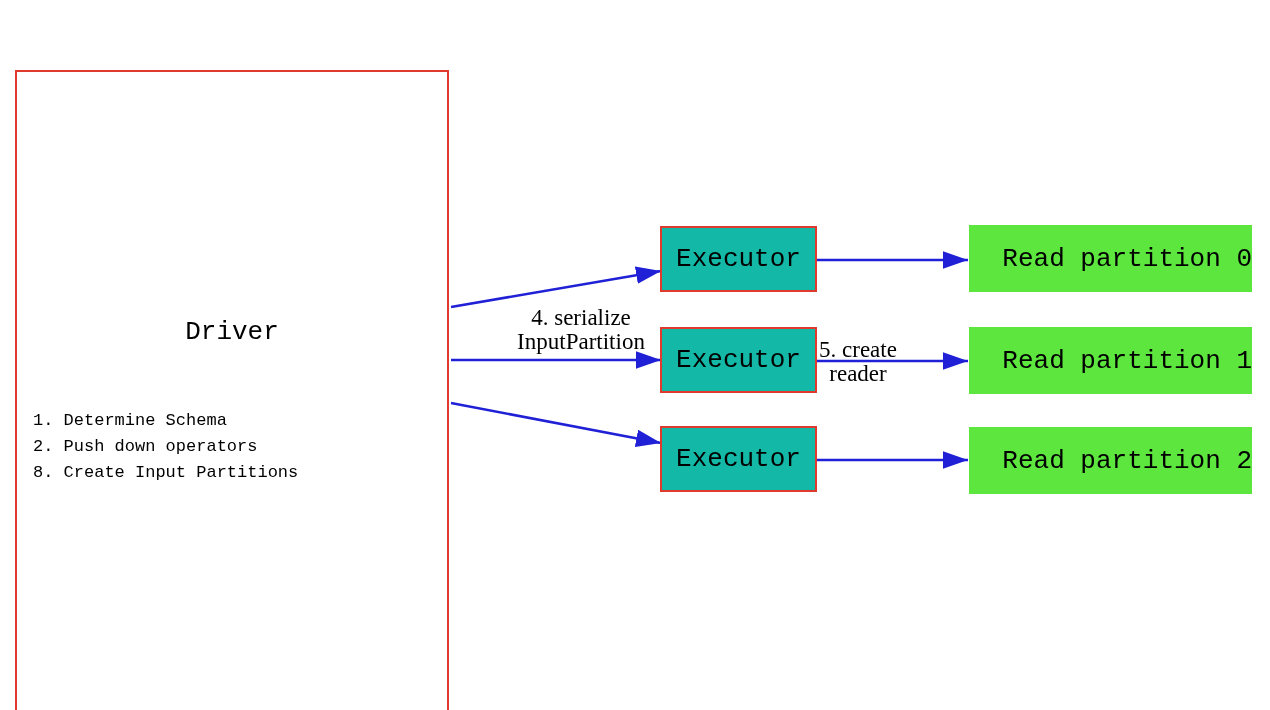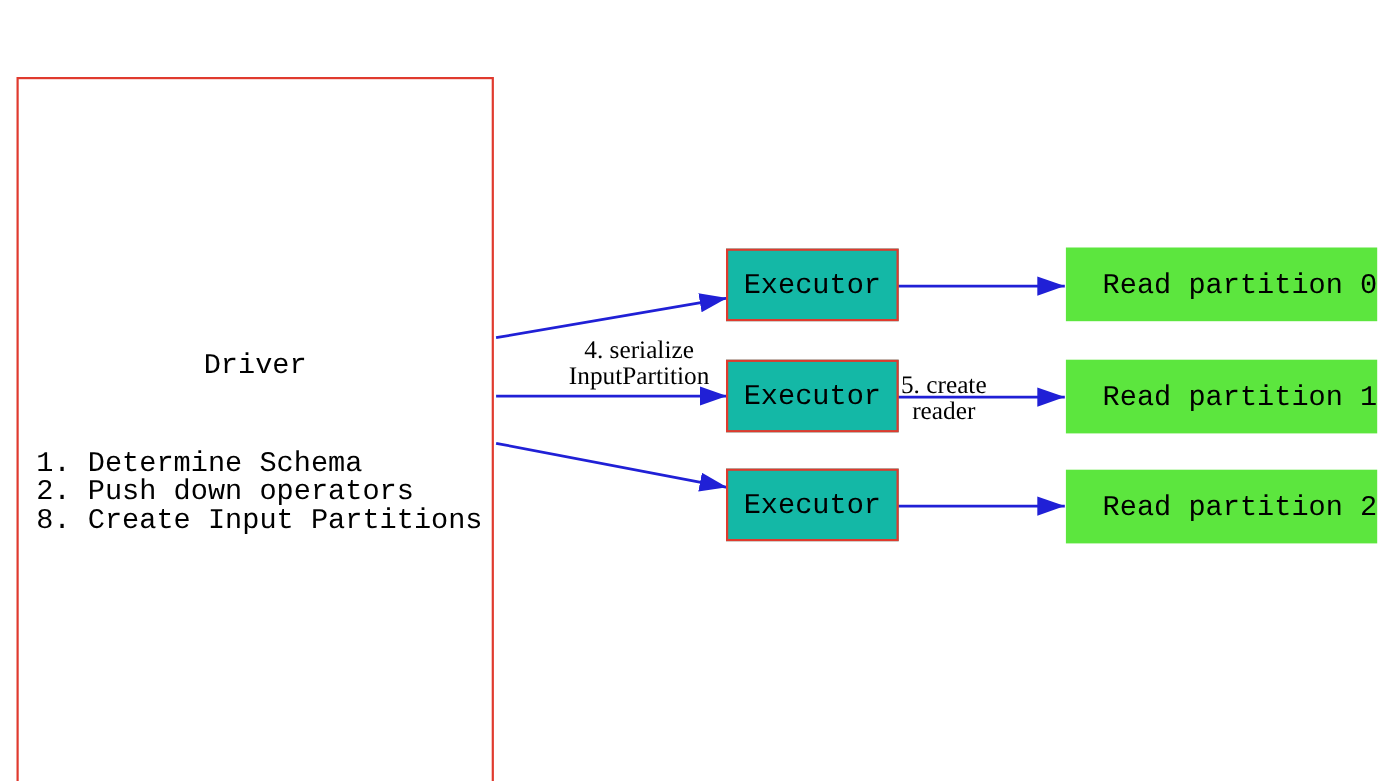--- a/index.html
+++ b/index.html
@@ -26,21 +26,21 @@
     position:absolute;left:15px;top:27px;width:434px;height:665px;
     border:2px solid var(--box-border);
     background:#ffffff;box-sizing:border-box;z-index:1;margin-top:43px;
   }
   .driver-title{
     position:absolute;left:0;top:247px;width:100%;
     text-align:center;font-size:26px;line-height:26px;
   }
   .driver-steps{
     position:absolute;left:16px;top:336px;
-    font-size:26px;line-height:26px;white-space:nowrap;
+    font-size:17px;line-height:26px;white-space:nowrap;
   }
 
   .executor-box{
     position:absolute;left:660px;width:157px;height:66px;
     border:2px solid var(--box-border);
     background:#14b8a6;box-sizing:border-box;z-index:1;
     display:flex;align-items:center;justify-content:center;
     font-size:26px;
   }
   .partition-box{

